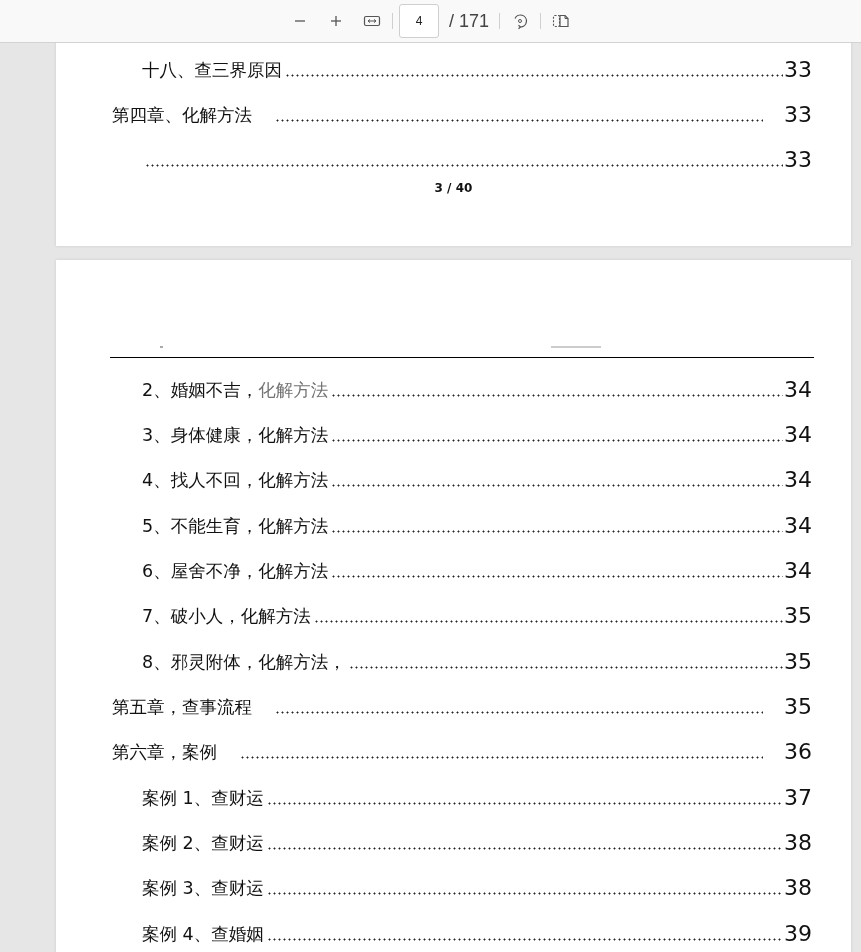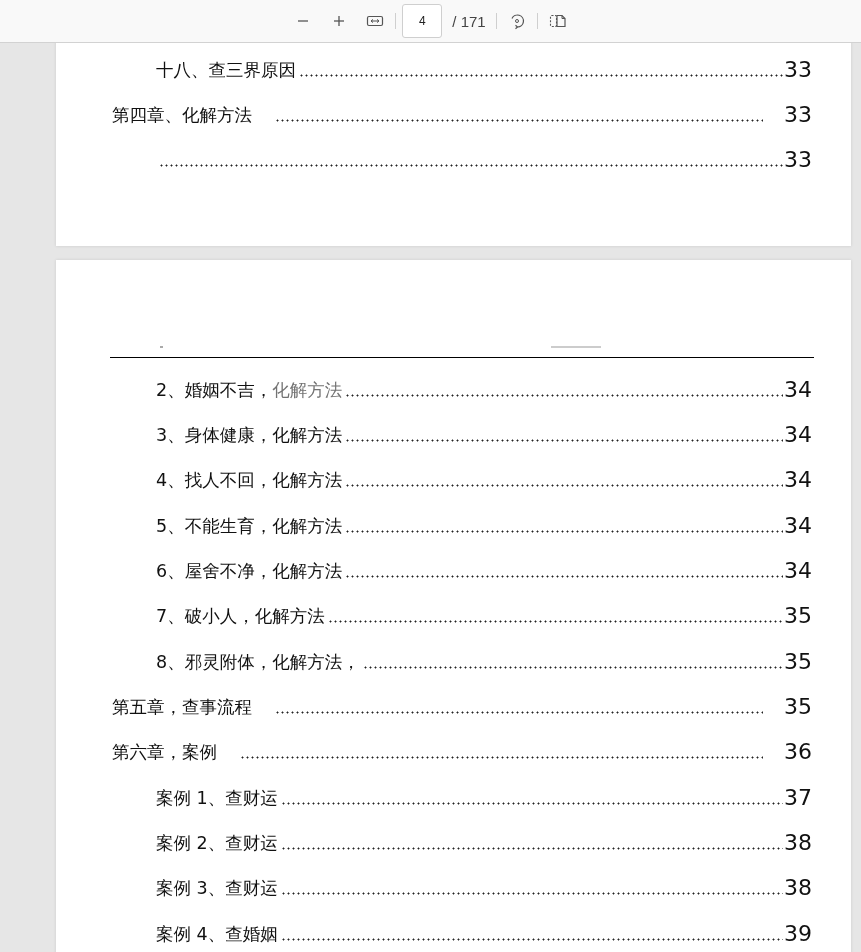--- a/index.html
+++ b/index.html
@@ -16,39 +16,39 @@
       width: 28px; height: 28px; display: flex; align-items: center; justify-content: center;
       color: #444; cursor: pointer; border-radius: 3px;
     }
     .tb-btn svg { display: block; }
     .tb-sep { width: 1px; height: 16px; background: #cfcfcf; margin: 0 6px; }
     .page-input {
       width: 40px; height: 34px; border: 1px solid #cfcfcf; border-radius: 3px; background: #fff;
       font-family: "Liberation Sans", sans-serif; font-size: 12px; color: #222; text-align: center;
       outline: none;
     }
-    .page-total { font-family: "Liberation Sans", sans-serif; font-size: 15px; color: #444; margin: 0 4px 0 10px; }
+    .page-total { font-family: "Liberation Sans", sans-serif; font-size: 18px; color: #444; margin: 0 4px 0 10px; }
 
     .viewer { position: absolute; left: 0; top: 43px; width: 861px; height: 909px; overflow: hidden; }
 
     .page {
       position: absolute; left: 56px; width: 795px; background: #fff;
       box-shadow: 0 0 3px rgba(0,0,0,0.12);
     }
     .page-a { top: -20px; height: 223px; }
     .page-b { top: 217px; height: 700px; }
 
     .toc-row {
       position: absolute; right: 39px; height: 24px;
       display: flex; align-items: flex-end;
       font-family: "DejaVu Sans", sans-serif; font-size: 17.5px; line-height: 24px; color: #111;
       white-space: nowrap;
     }
     .toc-row.lvl1 { left: 56px; gap: 20px; }
-    .toc-row.lvl2 { left: 100px; justify-content: center; }
+    .toc-row.lvl2 { left: 86px; justify-content: center; }
     .toc-title { flex: 0 0 auto; }
     .toc-title .alt { font-family: "DejaVu Serif", serif; color: #737373; }
     .toc-leader {
       flex: 1 1 auto; overflow: hidden; margin: 0 1px 4px 3px; height: 6px;
       background-image: radial-gradient(circle, #222 0.9px, transparent 1.1px);
       background-size: 5px 5px; background-repeat: repeat-x; background-position: left bottom;
     }
     .toc-page { flex: 0 0 auto; font-family: "DejaVu Sans", sans-serif; font-size: 22px; }
 
     .page-footer {
@@ -112,20 +112,21 @@
     </div>
     <div class="toc-row lvl1" style="top:80px">
       <span class="toc-title">第四章、化解方法</span>
       <span class="toc-leader"></span>
       <span class="toc-page">33</span>
     </div>
     <div class="toc-row lvl2" style="top:125px">
       <span class="toc-leader"></span>
       <span class="toc-page">33</span>
     </div>
+    <div class="page-footer" style="top:158px">3 / 40</div>
   </div>
 
   <div class="page page-b">
     <div class="header-ghost" style="left:104px; top:86px; width:3px;"></div>
     <div class="header-ghost" style="left:495px; top:86px; width:50px; background:#ccc;"></div>
     <div class="header-rule" style="top:97px"></div>
 
     <div class="toc-row lvl2" style="top:118px">
       <span class="toc-title"><span>2、婚姻不吉，</span><span class="alt">化解方法</span></span>
       <span class="toc-leader"></span>

